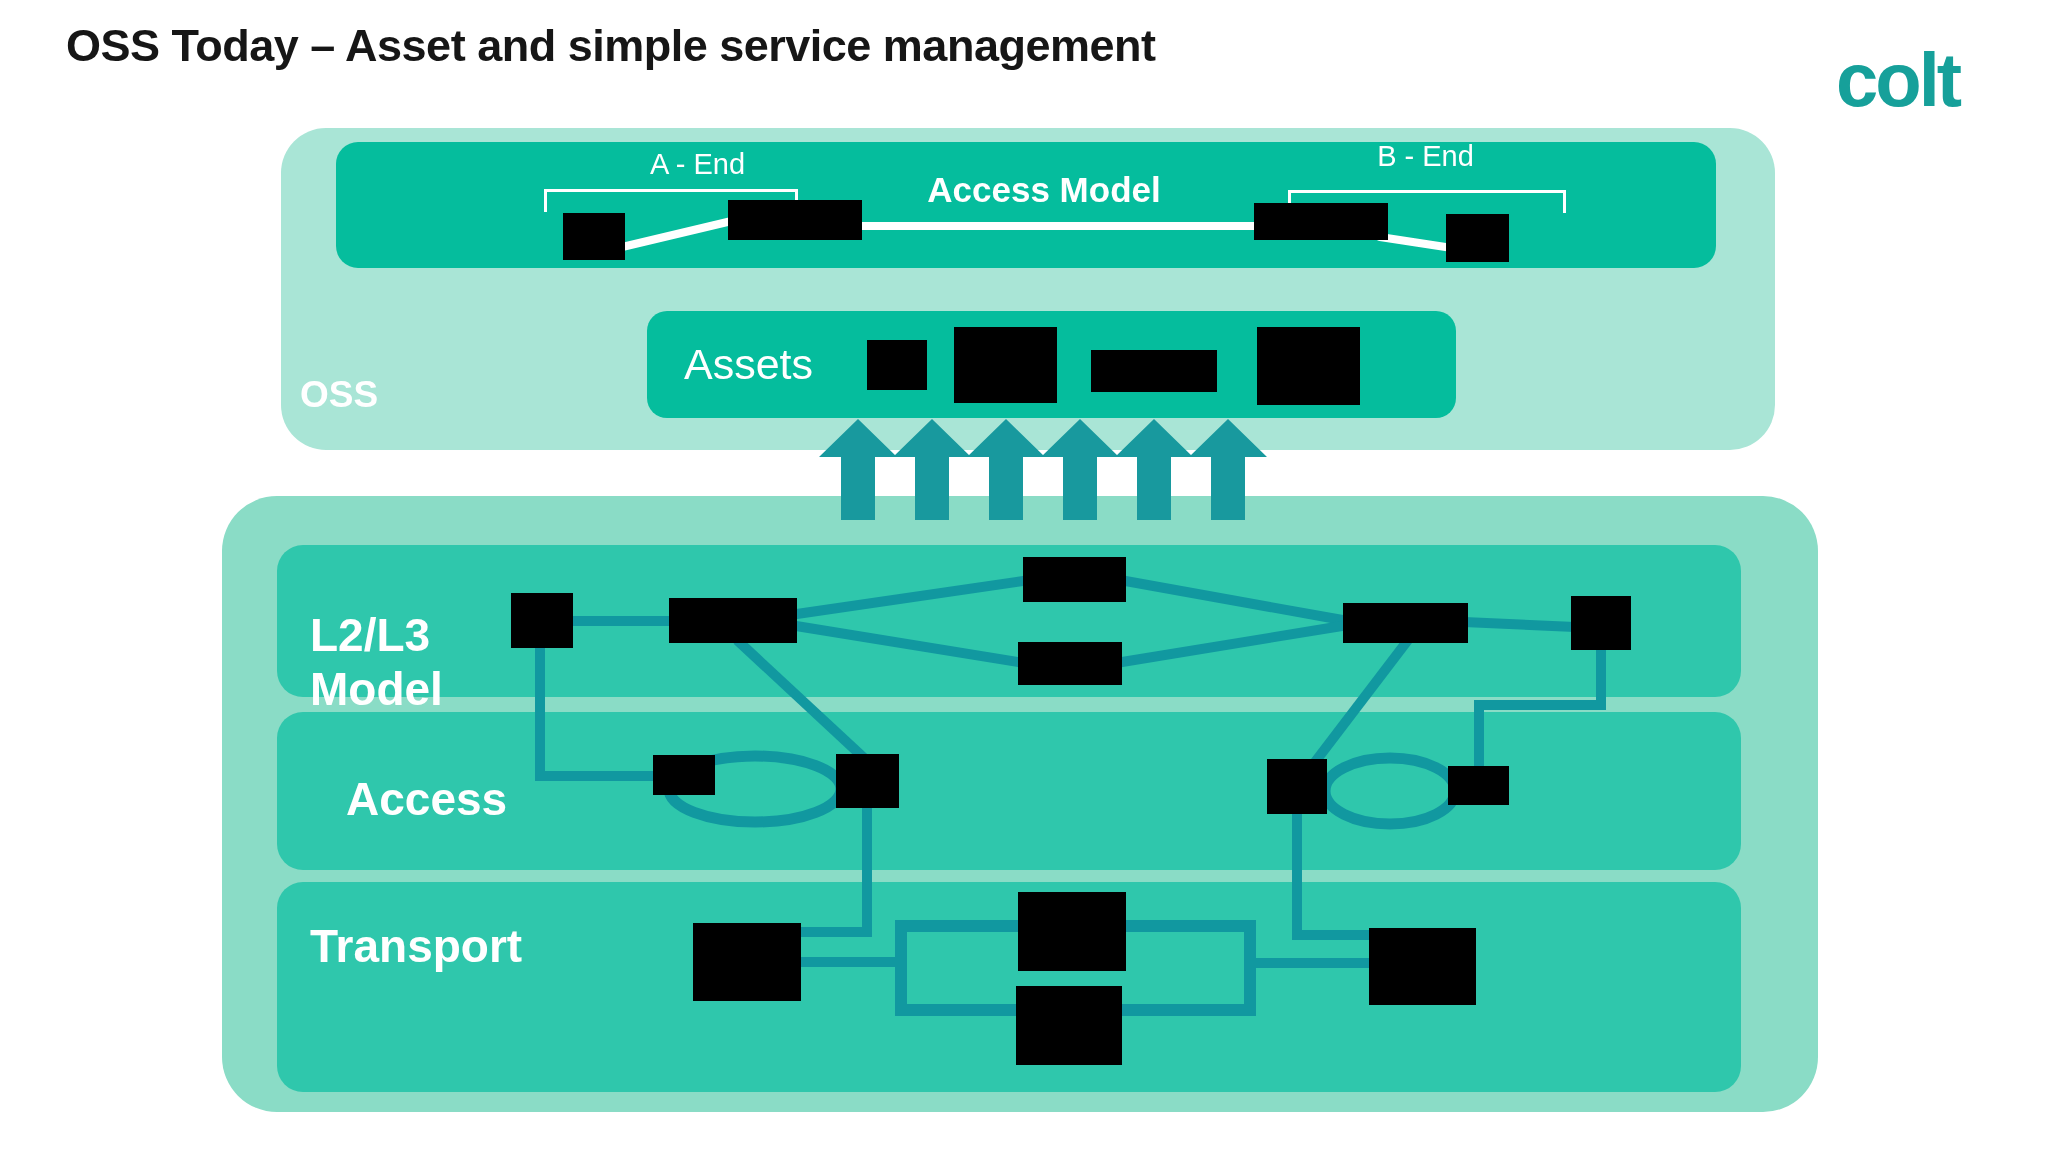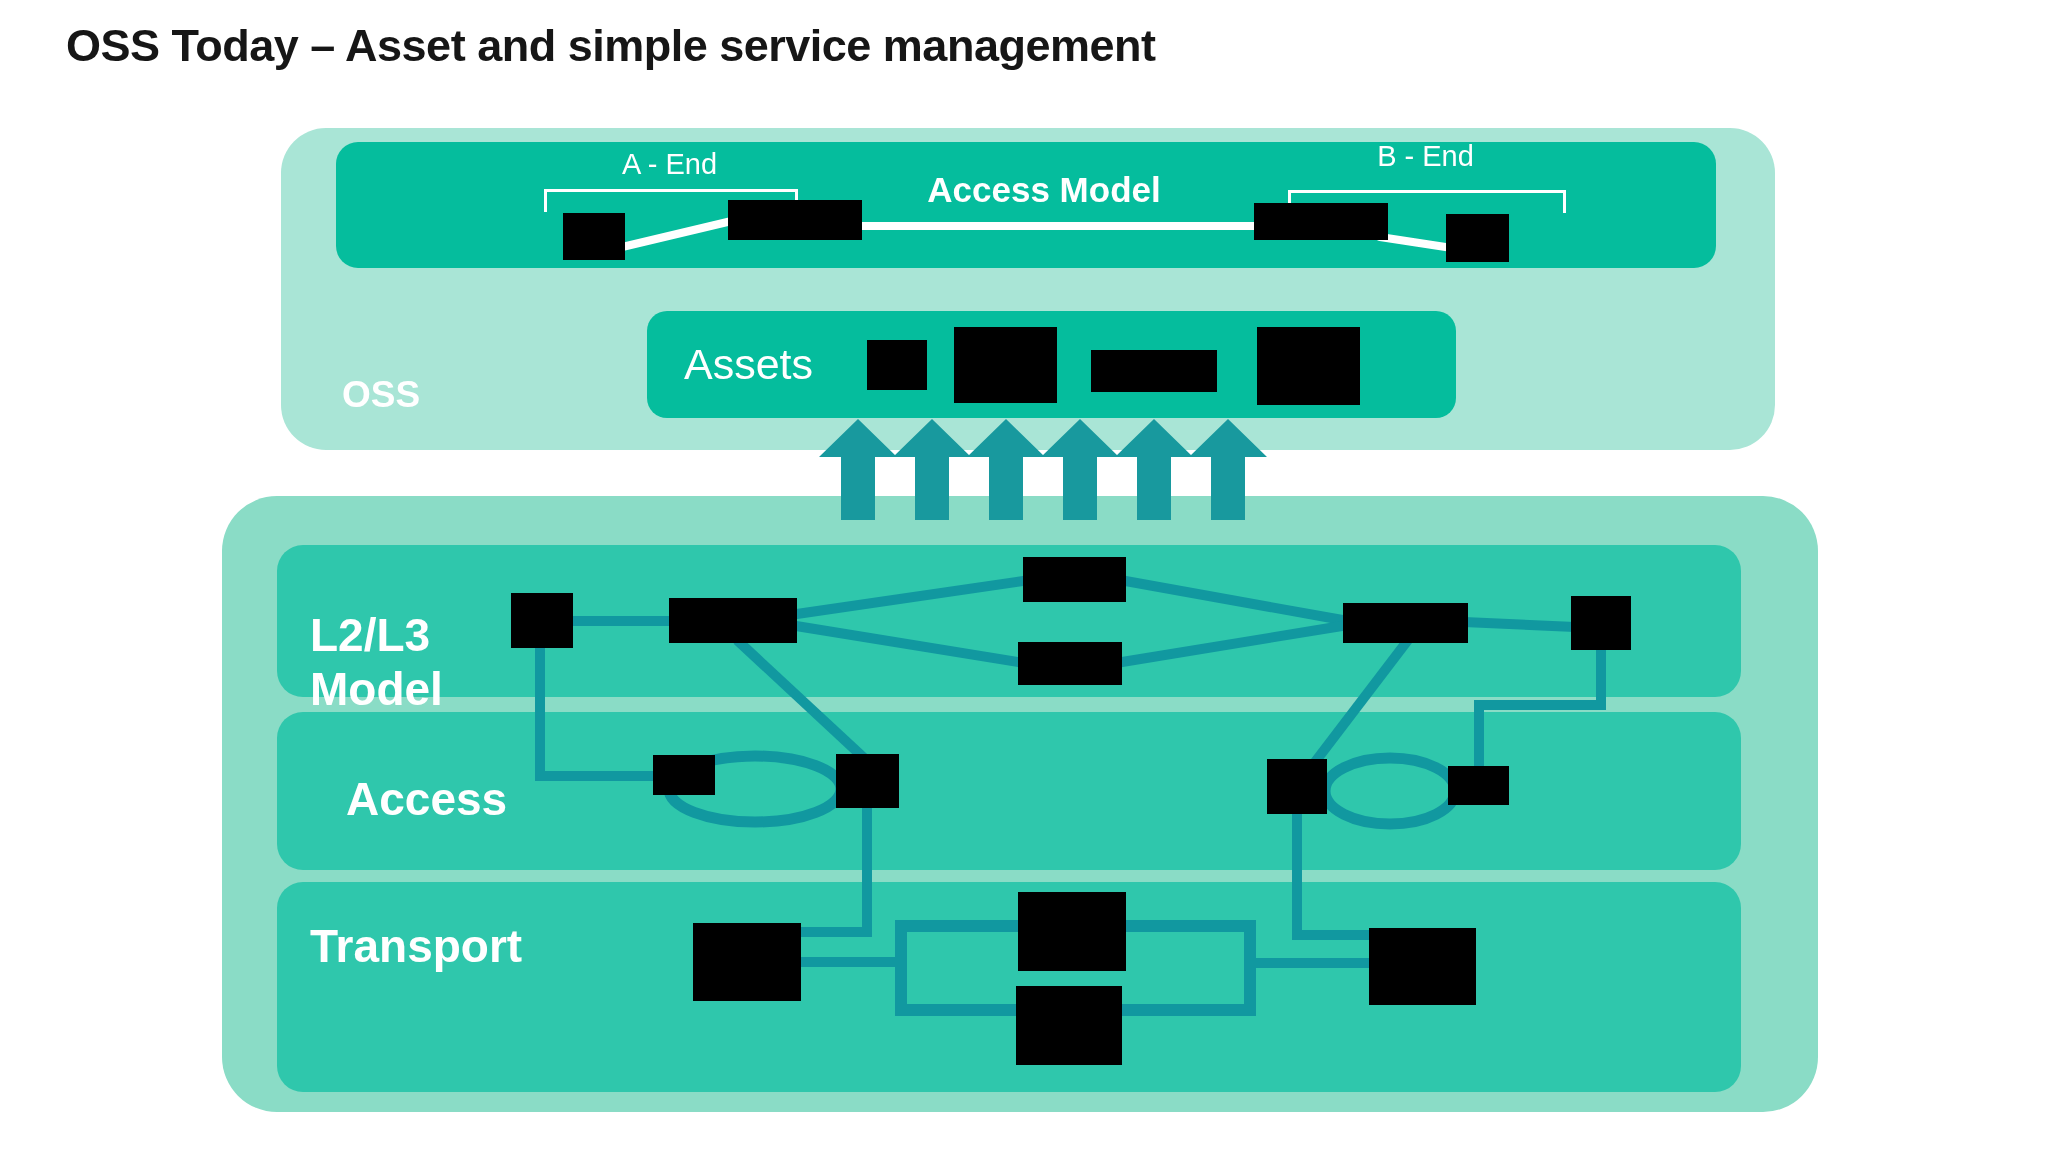--- a/index.html
+++ b/index.html
@@ -27,25 +27,25 @@
     background:var(--lower-container);z-index:1;
   }
   .panel{background:var(--panel);z-index:2;}
   .service-model-box{left:336px;top:142px;width:1380px;height:126px;border-radius:22px;}
   .assets-box{left:647px;top:311px;width:809px;height:107px;border-radius:20px;}
   .row{left:277px;width:1464px;border-radius:26px;background:var(--row);z-index:2;}
   .row-l2l3{top:545px;height:152px;}
   .row-access{top:712px;height:158px;}
   .row-transport{top:882px;height:210px;}
   .wlabel{color:var(--label-text);z-index:5;white-space:pre-line;}
-  .oss-label{left:300px;top:374px;font-size:37px;font-weight:bold;margin-left:42px;}
+  .oss-label{left:300px;top:374px;font-size:37px;font-weight:bold;}
   .assets-label{left:684px;top:340px;font-size:43px;font-weight:normal;}
   .sm-title{left:894px;top:170px;width:300px;text-align:center;font-size:35px;font-weight:bold;}
   .end-label{font-size:29px;font-weight:normal;text-align:center;}
-  .a-end-label{left:544px;top:148px;width:251px;}
+  .a-end-label{left:572px;top:148px;width:251px;}
   .b-end-label{left:1288px;top:140px;width:275px;}
   .bracket{
     height:20px;border-top:3px solid #ffffff;border-left:3px solid #ffffff;
     border-right:3px solid #ffffff;z-index:3;
   }
   .a-end-bracket{left:544px;top:189px;width:248px;}
   .b-end-bracket{left:1288px;top:190px;width:272px;}
   .layer-label{font-size:46px;font-weight:bold;line-height:54px;}
   .l2l3-label{left:310px;top:560px;margin-top:48px;}
   .access-label{left:310px;top:772px;margin-left:36px;}
@@ -53,20 +53,21 @@
   #diagram-svg{left:0;top:0;z-index:3;pointer-events:none;}
   #nodes-layer{left:0;top:0;width:100%;height:100%;z-index:4;pointer-events:none;}
   .node{position:absolute;background:var(--node);}
 </style>
 </head>
 <body>
 
 <div class="slide">
 
   <div class="abs title">OSS Today – Asset and simple service management</div>
+  <div class="abs logo">colt</div>
 
   <div class="abs oss-container"></div>
   <div class="abs lower-container"></div>
 
   <div class="abs panel service-model-box"></div>
   <div class="abs panel assets-box"></div>
 
   <div class="abs row row-l2l3"></div>
   <div class="abs row row-access"></div>
   <div class="abs row row-transport"></div>

